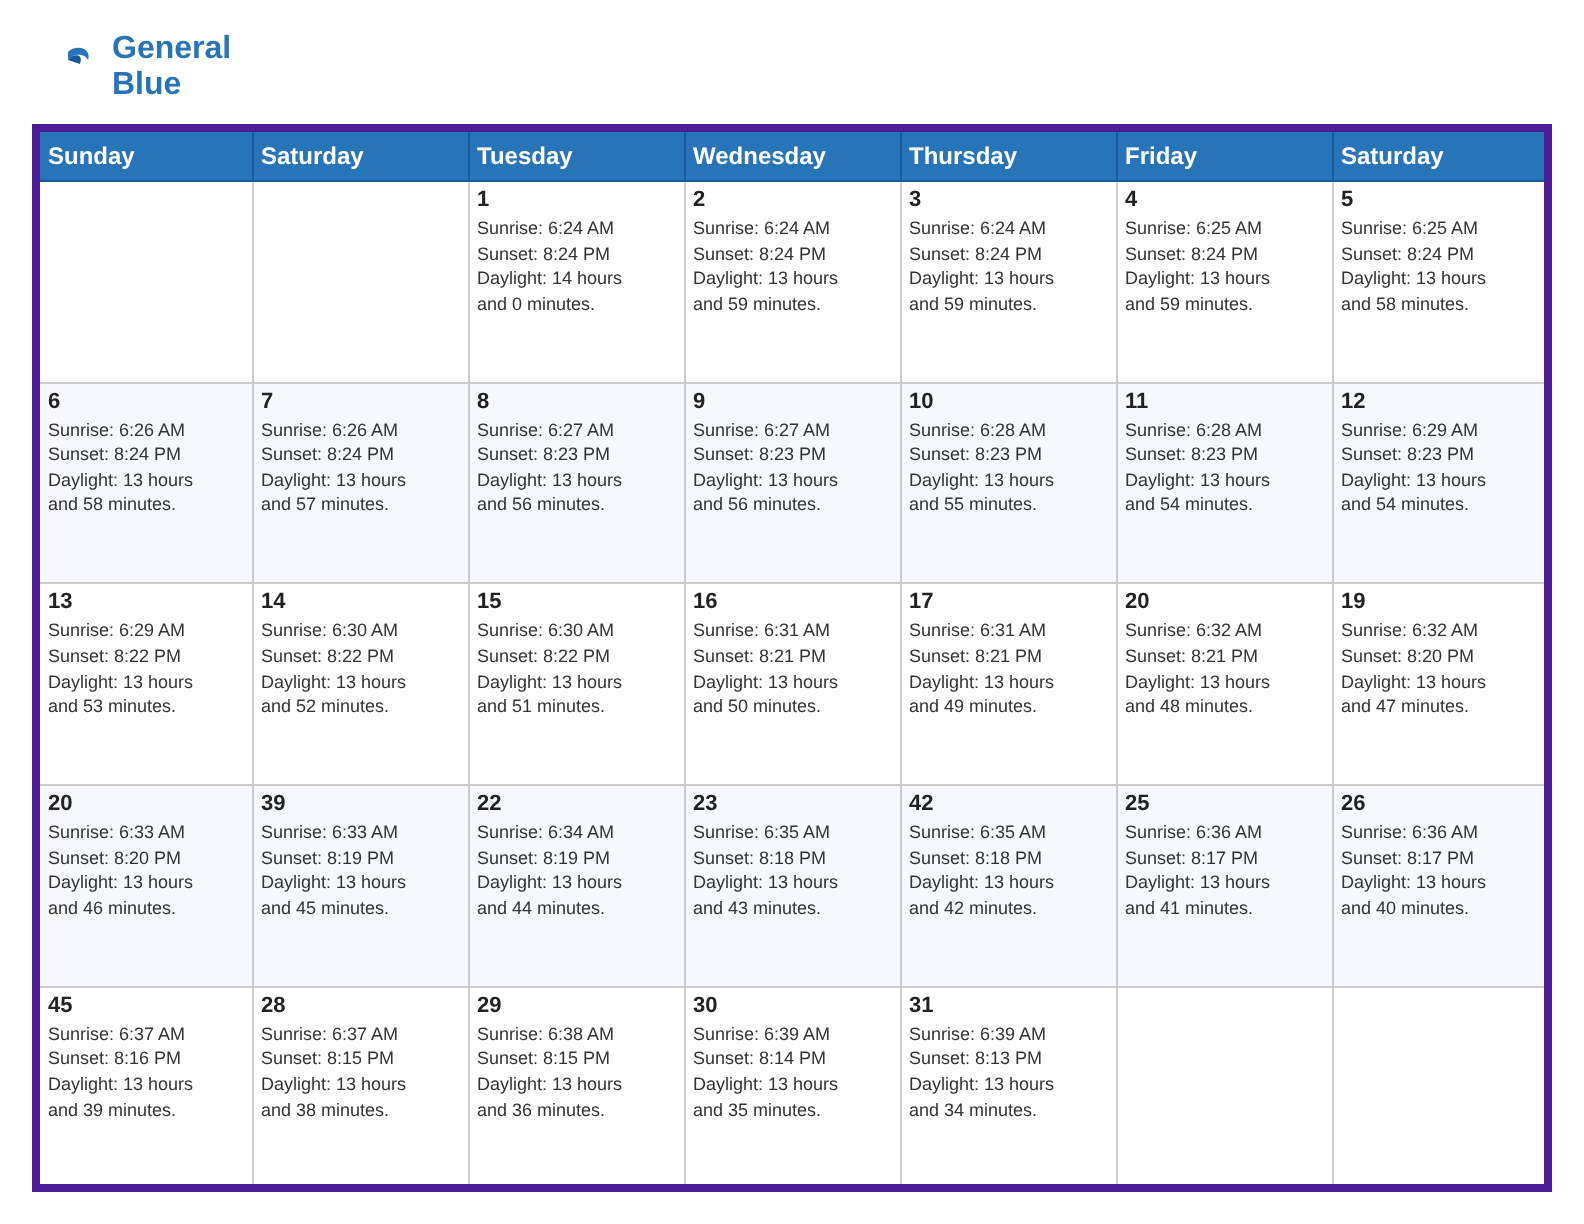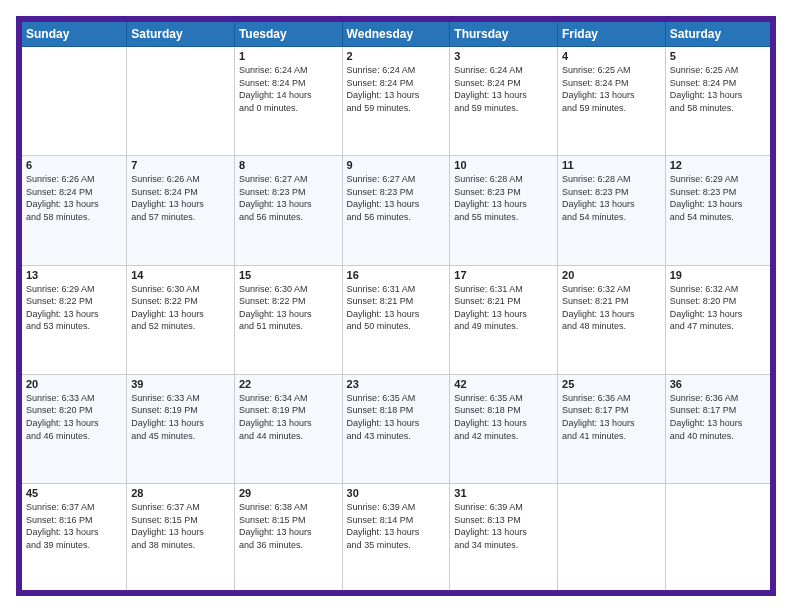--- a/index.html
+++ b/index.html
@@ -35,21 +35,21 @@
       font-size: 36px;
       font-weight: bold;
       color: #1a1a1a;
     }
     .subtitle {
       font-size: 14px;
       color: #444;
     }
     .calendar {
       flex: 1;
-      border: 6px solid #4c1d95;
+      border: 4px solid #4c1d95;
       border-collapse: collapse;
       width: 100%;
       table-layout: fixed;
       padding-left: 20px;
     }
     .calendar thead tr th {
       background-color: #2874b8;
       color: white;
       font-size: 12px;
       font-weight: bold;
@@ -80,20 +80,40 @@
       color: #333;
     }
     .empty-cell {
       background: #fff !important;
     }
   </style>
 </head>
 <body>
 
 <div class="page">
+  <div class="header">
+    <div class="logo">
+  <div style="display:flex;flex-direction:column;align-items:flex-start;">
+    <div style="display:flex;align-items:center;gap:4px;">
+      <svg width="36" height="36" viewBox="0 0 36 36">
+        <path d="M18 10 C22 6, 30 8, 28 14 C26 10, 20 11, 18 14 Z" fill="#2874b8"></path>
+        <path d="M18 14 C20 11, 26 10, 24 16 Z" fill="#1a5a9a"></path>
+      </svg>
+      <div style="line-height:1.1;">
+        <div style="font-size:16px;font-weight:bold;color:#2874b8;">General</div>
+        <div style="font-size:16px;font-weight:bold;color:#2874b8;">Blue</div>
+      </div>
+    </div>
+  </div>
+      </div>
+    <div class="title-section">
+      <div class="main-title"></div>
+      <div class="subtitle"></div>
+    </div>
+  </div>
 
   <table class="calendar">
     <thead>
       <tr>
       <th>Sunday</th>
           <th>Saturday</th>
           <th>Tuesday</th>
           <th>Wednesday</th>
           <th>Thursday</th>
           <th>Friday</th>
@@ -279,21 +299,21 @@
 and 42 minutes.</div>
           </td>
           <td>
             <div class="day-number">25</div>
             <div class="day-info" style="white-space: pre-line;">Sunrise: 6:36 AM
 Sunset: 8:17 PM
 Daylight: 13 hours
 and 41 minutes.</div>
           </td>
           <td>
-            <div class="day-number">36</div>
+            <div class="day-number">26</div>
             <div class="day-info" style="white-space: pre-line;">Sunrise: 6:36 AM
 Sunset: 8:17 PM
 Daylight: 13 hours
 and 40 minutes.</div>
           </td>
         </tr>
         <tr>
           <td>
             <div class="day-number">45</div>
             <div class="day-info" style="white-space: pre-line;">Sunrise: 6:37 AM

